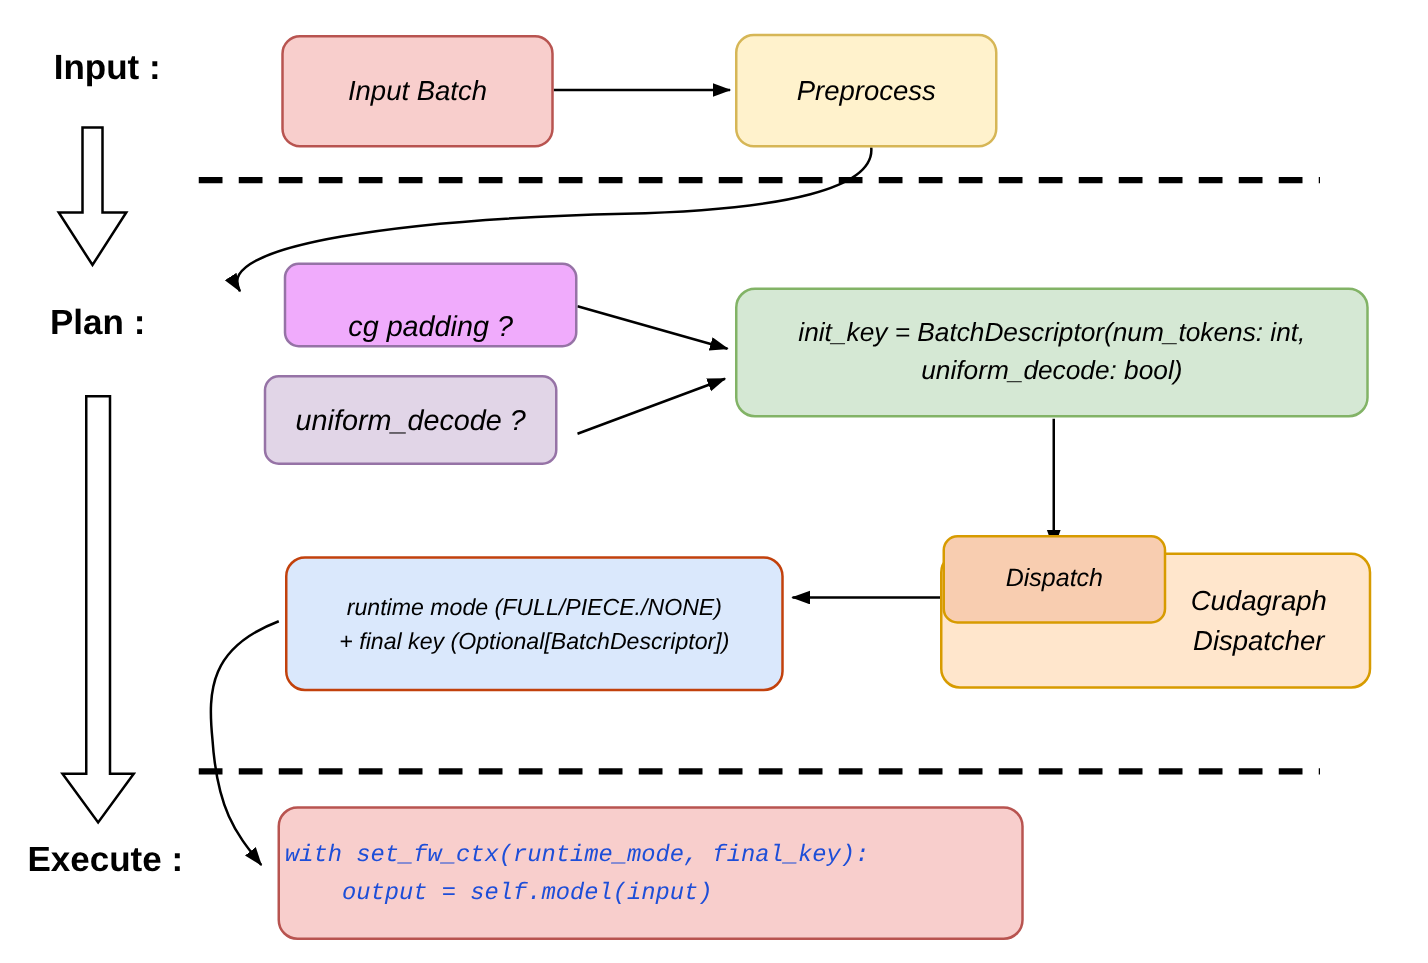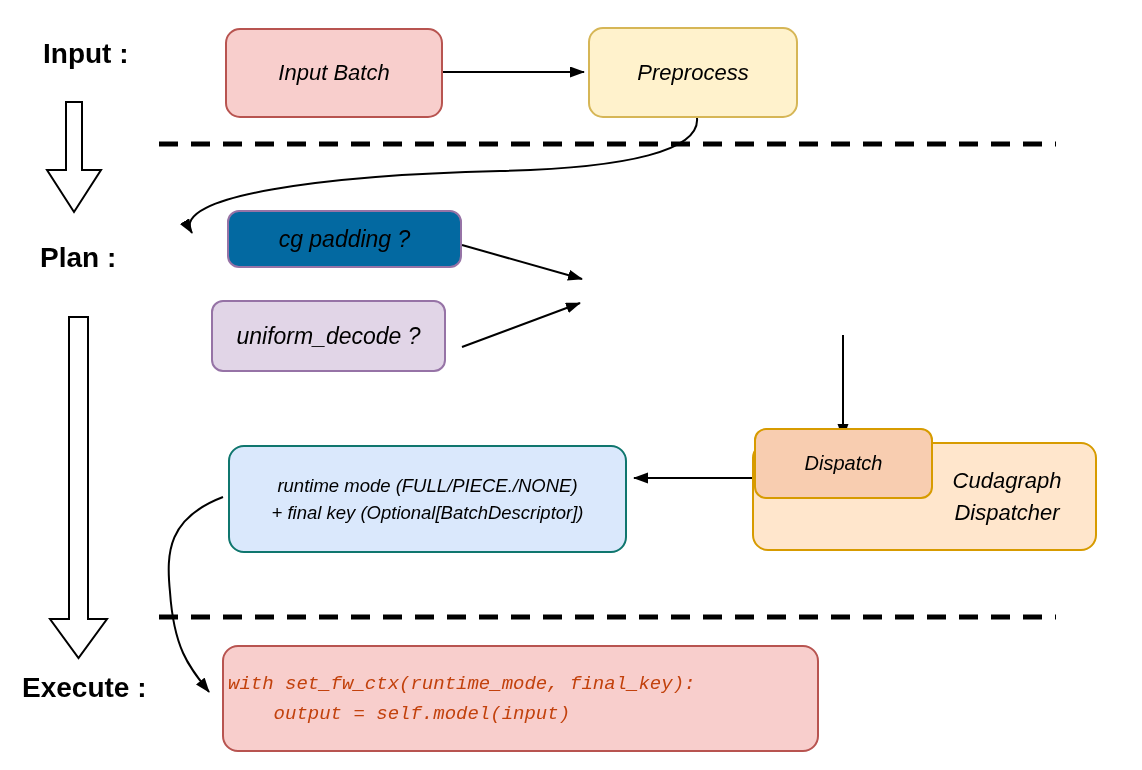--- a/index.html
+++ b/index.html
@@ -18,39 +18,39 @@
     text-align:center;line-height:1.25;font-style:italic;
   }
   .stage-label{
     position:absolute;z-index:2;font-weight:bold;font-size:28px;white-space:nowrap;
   }
 
   .node-input-batch{left:225px;top:28px;width:218px;height:90px;
     background:#f8cecc;border:2px solid #b85450;border-radius:15px;font-size:22px;}
   .node-preprocess{left:588px;top:27px;width:210px;height:91px;
     background:#fff2cc;border:2px solid #d6b656;border-radius:15px;font-size:22px;}
-  .node-cg-padding{left:227px;top:210px;width:235px;height:58px;
-    background:#0369a1;border:2px solid #9673a6;border-radius:12px;font-size:23px;}
+  .node-cg-padding{left:227px;top:210px;width:235px;height:68px;
+    background:#f0abfc;border:2px solid #9673a6;border-radius:12px;font-size:23px;justify-content:flex-end;}
   .node-uniform-decode{left:211px;top:300px;width:235px;height:72px;
     background:#e1d5e7;border:2px solid #9673a6;border-radius:12px;font-size:23px;}
   .node-init-key{left:588px;top:230px;width:507px;height:104px;
     background:#d5e8d4;border:2px solid #82b366;border-radius:16px;font-size:21px;line-height:30px;}
   .node-cudagraph{left:752px;top:442px;width:345px;height:109px;
     background:#ffe6cc;border:2px solid #d79b00;border-radius:16px;}
   .cudagraph-text{position:absolute;right:8px;top:50%;transform:translateY(-50%);
     width:160px;text-align:center;font-size:22px;line-height:32px;}
   .node-dispatch{left:754px;top:428px;width:179px;height:71px;
     background:#f8cdb0;border:2px solid #d79b00;border-radius:12px;font-size:20px;z-index:3;}
   .node-runtime{left:228px;top:445px;width:399px;height:108px;
-    background:#dae8fc;border:2px solid #0f766e;border-radius:16px;font-size:18.5px;line-height:27px;}
+    background:#dae8fc;border:2px solid #c2410c;border-radius:16px;font-size:18.5px;line-height:27px;}
   .node-code{left:222px;top:645px;width:597px;height:107px;
     background:#f8cecc;border:2px solid #b85450;border-radius:16px;
     align-items:flex-start;justify-content:center;text-align:left;
     font-family:"Liberation Mono","DejaVu Sans Mono",monospace;font-size:19px;
-    line-height:30px;color:#c2410c;padding-left:4px;}
+    line-height:30px;color:#1d4ed8;padding-left:4px;}
   .code-line{white-space:pre;}
 
   .label-input{left:43px;top:38px;}
   .label-plan{left:40px;top:242px;}
   .label-execute{left:22px;top:672px;text-align:right;}
 </style>
 </head>
 <body>
 
 <div class="canvas">
@@ -95,20 +95,24 @@
   </div>
 
   <div class="node node-cg-padding">
     <span>cg padding ?</span>
   </div>
 
   <div class="node node-uniform-decode">
     <span>uniform_decode ?</span>
   </div>
 
+  <div class="node node-init-key">
+    <span>init_key = BatchDescriptor(num_tokens: int,</span>
+    <span>uniform_decode: bool)</span>
+  </div>
 
   <div class="node node-cudagraph">
     <div class="cudagraph-text">
       <div>Cudagraph</div>
       <div>Dispatcher</div>
     </div>
   </div>
 
   <div class="node node-dispatch">
     <span>Dispatch</span>

